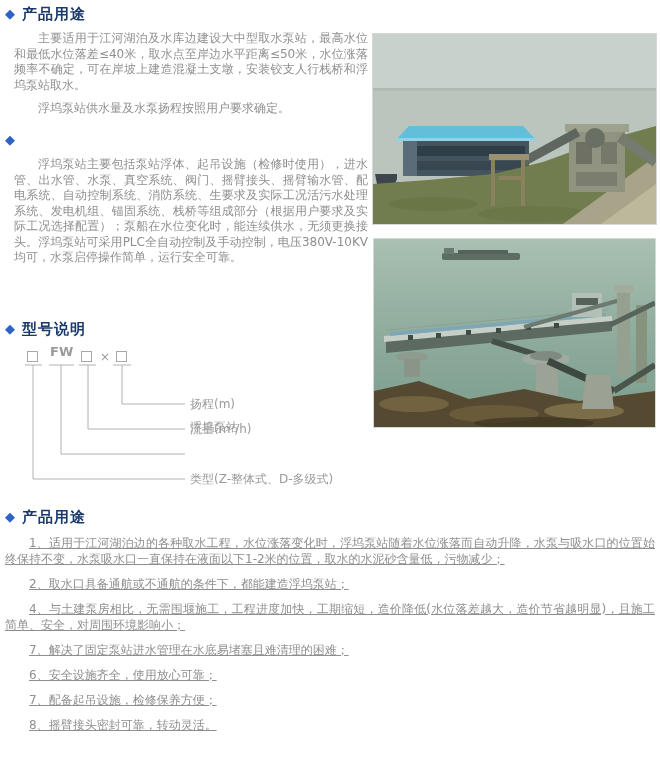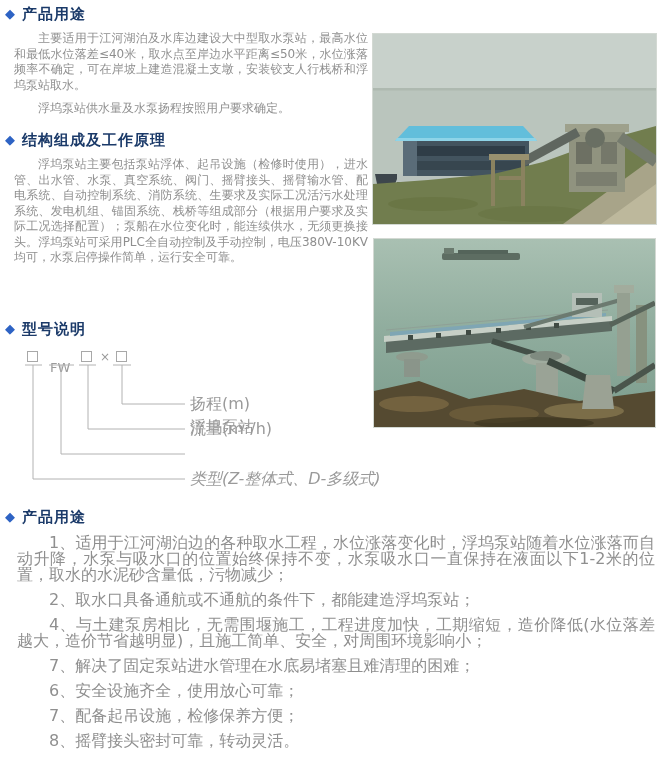--- a/index.html
+++ b/index.html
@@ -11,30 +11,30 @@
   .sec-header { display:flex; align-items:center; gap:7px; height:20px; }
   .diamond { color:var(--accent,#2e63c4); font-size:13px; line-height:1; transform:translateY(-1px); }
   .sec-title { color:var(--heading,#1b3a69); font-size:15px; font-weight:bold; letter-spacing:1px;text-align:right; }
   .body-text { margin-top:7px; }
   .body-text p {
     font-size:12px; color:var(--body-text,#8f8f8f); line-height:15.5px;
     text-align:justify; text-indent:2em; margin:0 0 8px 9px;
   }
   .feature-list { margin-top:8px; }
   .feature-list p {
-    font-size:16px; color:var(--body-text,#8f8f8f); line-height:16px;
-    text-align:justify; text-indent:2em; margin:0 0 9px 12px;
+    font-size:12px; color:var(--body-text,#8f8f8f); line-height:16px;
+    text-align:justify; text-indent:2em; margin:0 0 9px 0;text-decoration:underline;
   }
   
   .model-box {
     position:absolute; width:11px; height:11px; box-sizing:border-box;
     border:1px solid var(--diagram,#a8a8a8); background:transparent;
   }
   .model-text { position:absolute; font-size:13px; color:#9a9a9a; line-height:13px; }
-  .model-label { position:absolute; left:190px; font-size:16px; color:#9a9a9a; line-height:14px; white-space:nowrap; }
+  .model-label { position:absolute; left:190px; font-size:12px; color:#9a9a9a; line-height:14px; white-space:nowrap; }
   .connector-svg { position:absolute; left:0; top:343px; }
   
   .photo { position:absolute; border:1px solid #d3d9d3; box-sizing:content-box; }
   .photo svg { display:block; }
 </style>
 </head>
 <body>
 
 <div class="page">
 
@@ -45,36 +45,35 @@
     </div>
     <div class="body-text">
       <p>主要适用于江河湖泊及水库边建设大中型取水泵站，最高水位和最低水位落差≤40米，取水点至岸边水平距离≤50米，水位涨落频率不确定，可在岸坡上建造混凝土支墩，安装铰支人行栈桥和浮坞泵站取水。</p>
       <p>浮坞泵站供水量及水泵扬程按照用户要求确定。</p>
     </div>
   </div>
 
   <div class="section" style="left:5px; top:130px; width:363px;">
     <div class="sec-header">
       <span class="diamond">◆</span>
-      <span class="sec-title">结构组成及工作原理</span>
     </div>
     <div class="body-text">
       <p>浮坞泵站主要包括泵站浮体、起吊设施（检修时使用），进水管、出水管、水泵、真空系统、阀门、摇臂接头、摇臂输水管、配电系统、自动控制系统、消防系统、生要求及实际工况活污水处理系统、发电机组、锚固系统、栈桥等组成部分（根据用户要求及实际工况选择配置）；泵船在水位变化时，能连续供水，无须更换接头。浮坞泵站可采用PLC全自动控制及手动控制，电压380V-10KV均可，水泵启停操作简单，运行安全可靠。</p>
     </div>
   </div>
 
   <div class="section" style="left:5px; top:319px; width:363px;">
     <div class="sec-header">
       <span class="diamond">◆</span>
       <span class="sec-title">型号说明</span>
     </div>
   </div>
 
   <span class="model-box" style="left:27px; top:351px;"></span>
-  <span class="model-text" style="left:50px; top:361px;">FW</span>
+  <span class="model-text" style="left:50px; top:345px;font-weight:bold;">FW</span>
   <span class="model-box" style="left:81px; top:351px;"></span>
   <span class="model-text" style="left:100px; top:351px; font-size:12px;">×</span>
   <span class="model-box" style="left:116px; top:351px;"></span>
 
   <svg class="connector-svg" width="370" height="148" viewBox="0 0 370 148">
     <g stroke="#b2b2b2" stroke-width="1" fill="none">
       <line x1="25" y1="22" x2="42" y2="22"></line>
       <line x1="49" y1="22" x2="74" y2="22"></line>
       <line x1="79" y1="22" x2="96" y2="22"></line>
       <line x1="113" y1="22" x2="131" y2="22"></line>
@@ -85,21 +84,21 @@
       <line x1="122" y1="61" x2="185" y2="61"></line>
       <line x1="88" y1="86" x2="185" y2="86"></line>
       <line x1="61" y1="111" x2="185" y2="111"></line>
       <line x1="33" y1="136" x2="185" y2="136"></line>
     </g>
   </svg>
 
   <div class="model-label" style="top:397px;">扬程(m)</div>
   <div class="model-label" style="top:422px;">流量(m³/h)</div>
   <div class="model-label" style="top:420px;">浮坞泵站</div>
-  <div class="model-label" style="top:472px;font-style:italic;">类型(Z-整体式、D-多级式)</div>
+  <div class="model-label" style="top:472px;">类型(Z-整体式、D-多级式)</div>
 
   <div class="section" style="left:5px; top:507px; width:650px;">
     <div class="sec-header">
       <span class="diamond">◆</span>
       <span class="sec-title">产品用途</span>
     </div>
     <div class="feature-list">
       <p>1、适用于江河湖泊边的各种取水工程，水位涨落变化时，浮坞泵站随着水位涨落而自动升降，水泵与吸水口的位置始终保持不变，水泵吸水口一直保持在液面以下1-2米的位置，取水的水泥砂含量低，污物减少；</p>
       <p>2、取水口具备通航或不通航的条件下，都能建造浮坞泵站；</p>
       <p>4、与土建泵房相比，无需围堰施工，工程进度加快，工期缩短，造价降低(水位落差越大，造价节省越明显)，且施工简单、安全，对周围环境影响小；</p>

